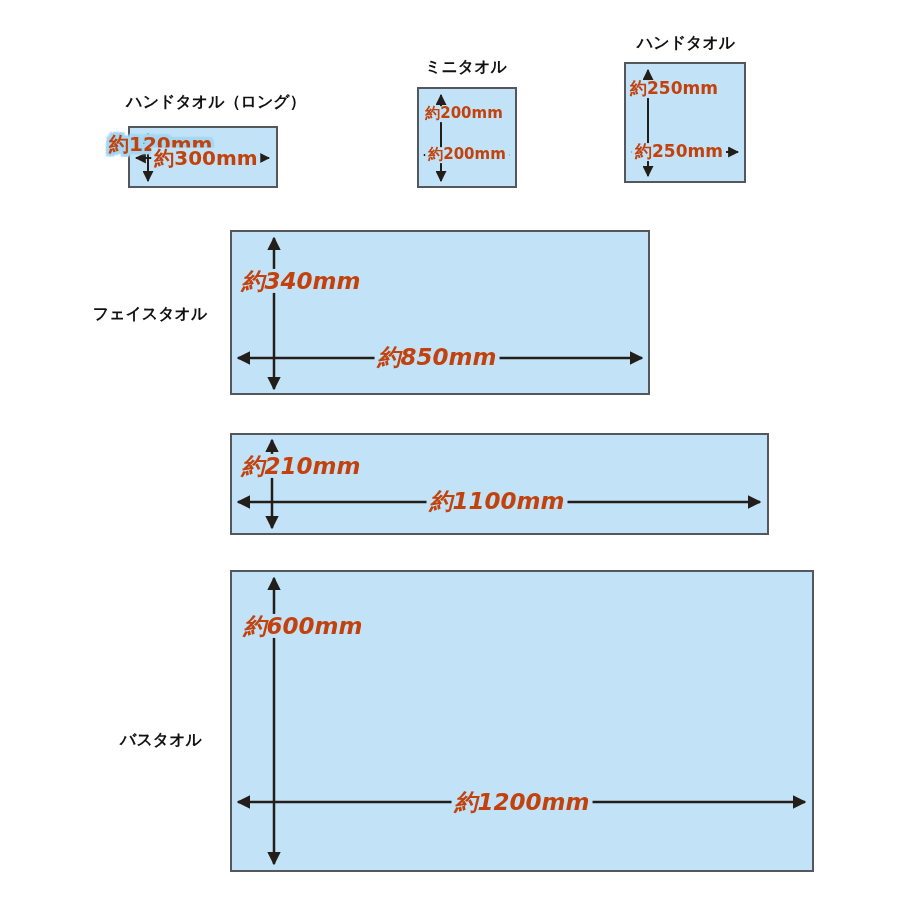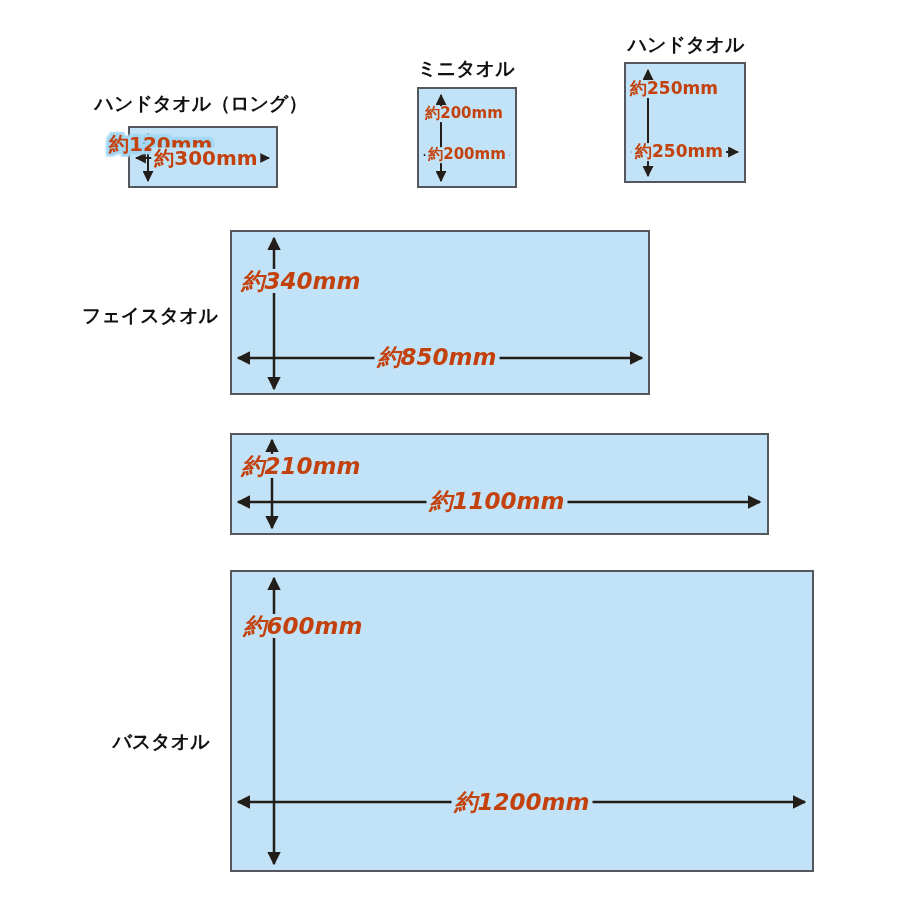--- a/index.html
+++ b/index.html
@@ -6,21 +6,21 @@
   .canvas{
     position:relative;width:900px;height:900px;background:#ffffff;overflow:hidden;
     font-family:"DejaVu Sans","Liberation Sans",sans-serif;
   }
   .rect{
     position:absolute;background:#C2E3F7;border:2px solid #54575B;box-sizing:border-box;
   }
   .arrows{position:absolute;left:0;top:0;width:900px;height:900px;pointer-events:none;}
   .title{
     position:absolute;font-weight:bold;color:#111111;text-align:center;
-    font-size:19px;white-space:nowrap;line-height:1.1;z-index:3;
+    font-size:16px;white-space:nowrap;line-height:1.1;z-index:3;
   }
   .dim{
     position:absolute;font-weight:bold;color:#c2410c;white-space:nowrap;
     transform:translate(-50%,-50%);z-index:3;line-height:1.05;text-align:right;
   }
   .dim.bg{background:#C2E3F7;padding:0 3px;}
   .dim.sz23{font-size:23px;font-style:italic;}
   .dim.sz20{font-size:20px;}
   .dim.sz17{font-size:17px;}
   .dim.sz15{font-size:15px;}
@@ -62,21 +62,21 @@
     <g stroke="#241E1B" stroke-width="2.5">
       <line x1="274" y1="238" x2="274" y2="389" marker-start="url(#ah)" marker-end="url(#ah)"></line>
       <line x1="238" y1="358" x2="642" y2="358" marker-start="url(#ah)" marker-end="url(#ah)"></line>
       <line x1="272" y1="440" x2="272" y2="528" marker-start="url(#ah)" marker-end="url(#ah)"></line>
       <line x1="238" y1="502" x2="760" y2="502" marker-start="url(#ah)" marker-end="url(#ah)"></line>
       <line x1="274" y1="578" x2="274" y2="864" marker-start="url(#ah)" marker-end="url(#ah)"></line>
       <line x1="238" y1="802" x2="805" y2="802" marker-start="url(#ah)" marker-end="url(#ah)"></line>
     </g>
   </svg>
 
-  <div class="title" style="left:90px;top:93px;width:222px;">ハンドタオル（ロング）</div>
+  <div class="title" style="left:105px;top:93px;width:222px;">ハンドタオル（ロング）</div>
   <div class="title" style="left:406px;top:58px;width:120px;">ミニタオル</div>
   <div class="title" style="left:616px;top:34px;width:140px;">ハンドタオル</div>
   <div class="title" style="left:60px;top:305px;width:180px;">フェイスタオル</div>
   <div class="title" style="left:71px;top:707px;width:180px;margin-top:24px;">バスタオル</div>
 
   <div class="dim sz20 halo" style="left:68px;top:144px;">約120mm</div>
   <div class="dim sz20 bg" style="left:206px;top:158px;">約300mm</div>
 
   <div class="dim sz15 bg" style="left:464px;top:114px;">約200mm</div>
   <div class="dim sz15 bg" style="left:467px;top:155px;">約200mm</div>

